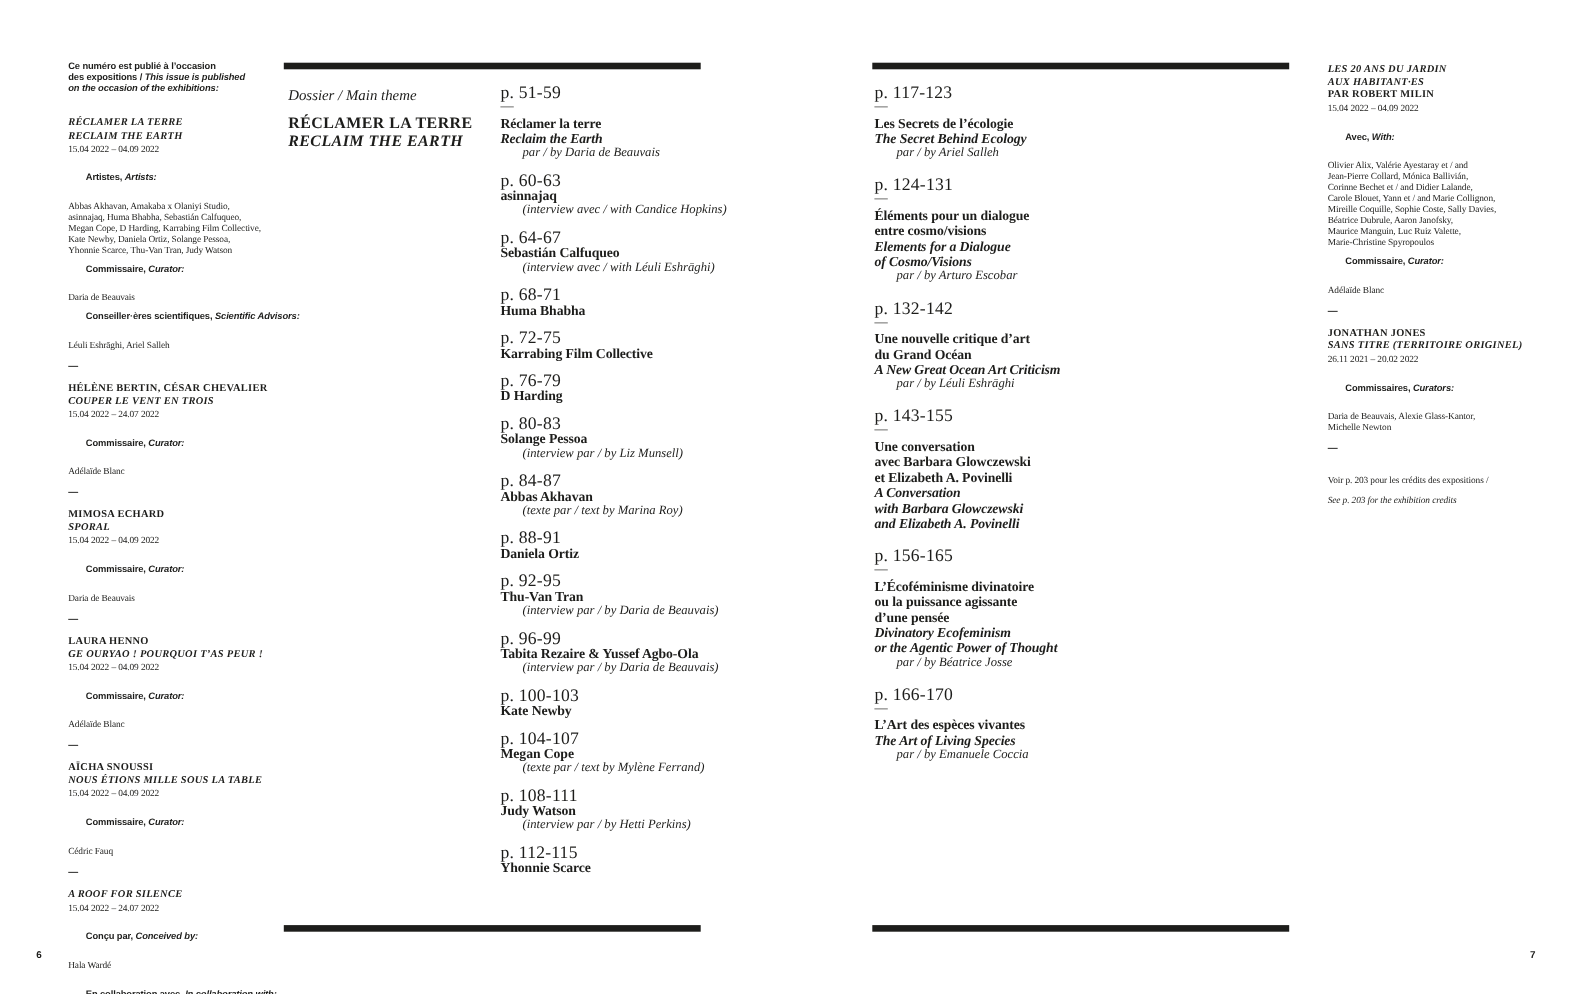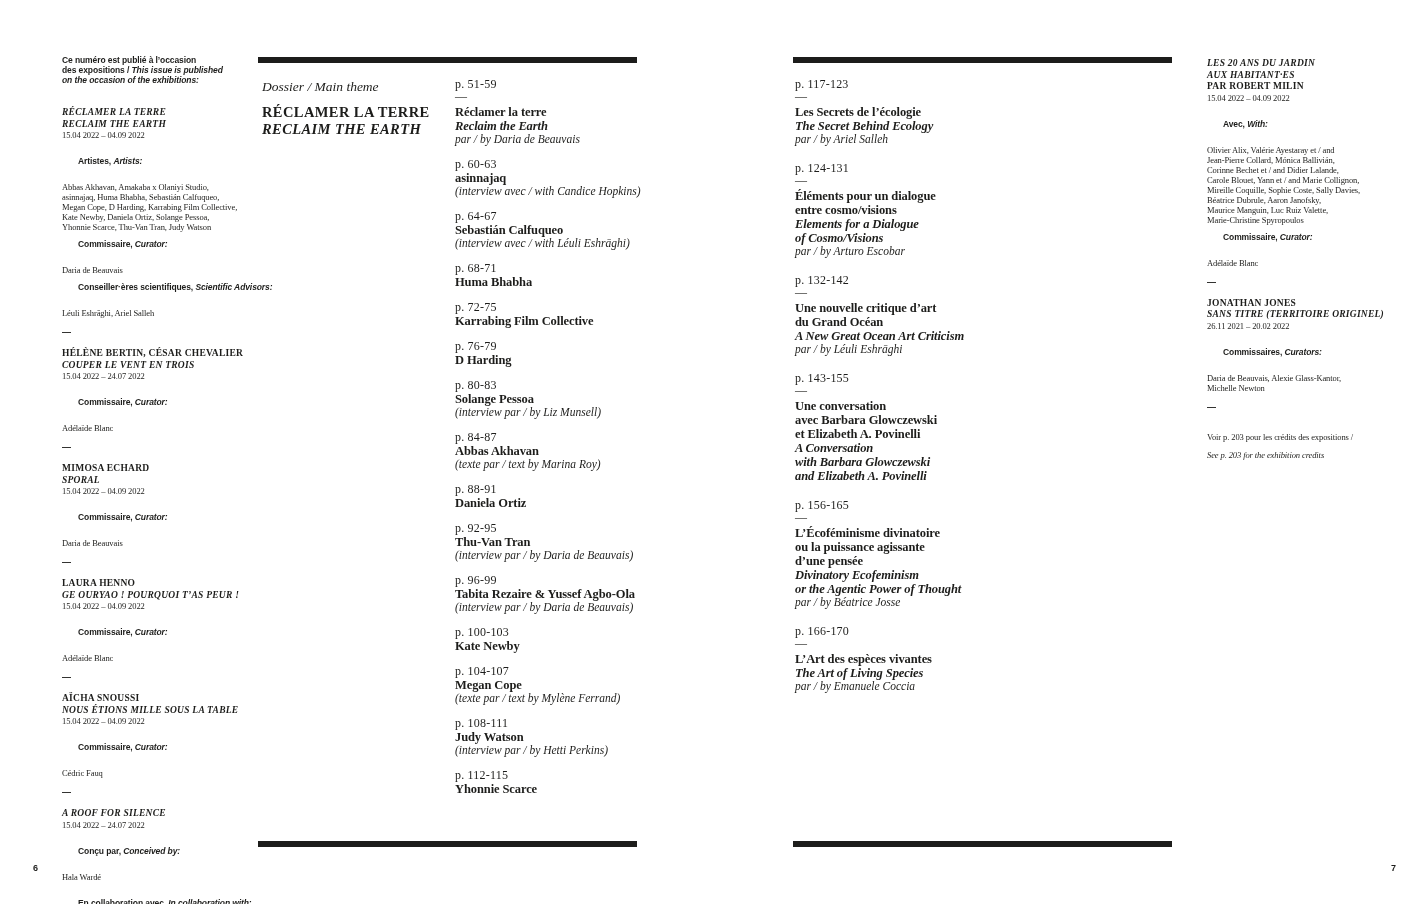--- a/index.html
+++ b/index.html
@@ -20,24 +20,24 @@
   .ex{margin:0;}
 
   
   .dossier-label{font-family:"Liberation Serif",serif;font-style:italic;font-size:13.5px;line-height:16px;}
   .dossier-title{font-family:"Liberation Serif",serif;font-weight:bold;font-size:14.5px;line-height:17px;letter-spacing:.4px;white-space:pre;}
   .mt8{margin-top:9px;}
 
   
   .t-entry{margin-bottom:12px;}
   .t-entry4{margin-bottom:16px;}
-  .t-pages{font-family:"Liberation Serif",serif;font-size:12px;line-height:13px;letter-spacing:.2px;}
+  .t-pages{font-family:"Liberation Serif",serif;font-size:16px;line-height:13px;letter-spacing:.2px;}
   .t-dash{font-family:"Liberation Serif",serif;font-size:12px;line-height:11px;margin:0 0 3px;}
   .t-name{font-family:"Liberation Serif",serif;font-weight:bold;font-size:12.5px;line-height:14px;letter-spacing:-.1px;white-space:pre;}
-  .t-note{font-family:"Liberation Serif",serif;font-style:italic;font-size:11.5px;line-height:13px;white-space:pre;}
+  .t-note{font-family:"Liberation Serif",serif;font-style:italic;font-size:11.5px;line-height:13px;white-space:pre;margin-left:20px;}
 
   .pagenum{position:absolute;font-family:"Liberation Sans",sans-serif;font-weight:bold;font-size:9px;line-height:9px;}
 </style>
 </head>
 <body>
 
 <div class="spread">
 
   <div class="rule" style="left:258px;top:57px;"></div>
   <div class="rule" style="left:793px;top:57px;"></div>

